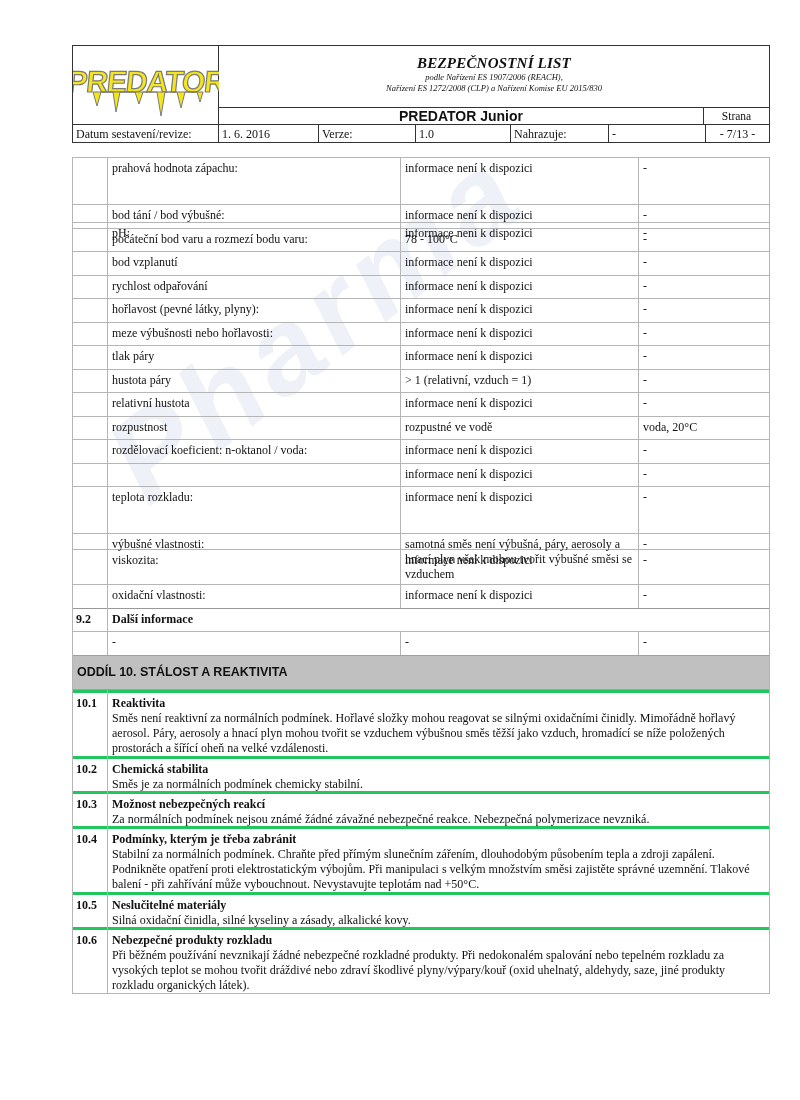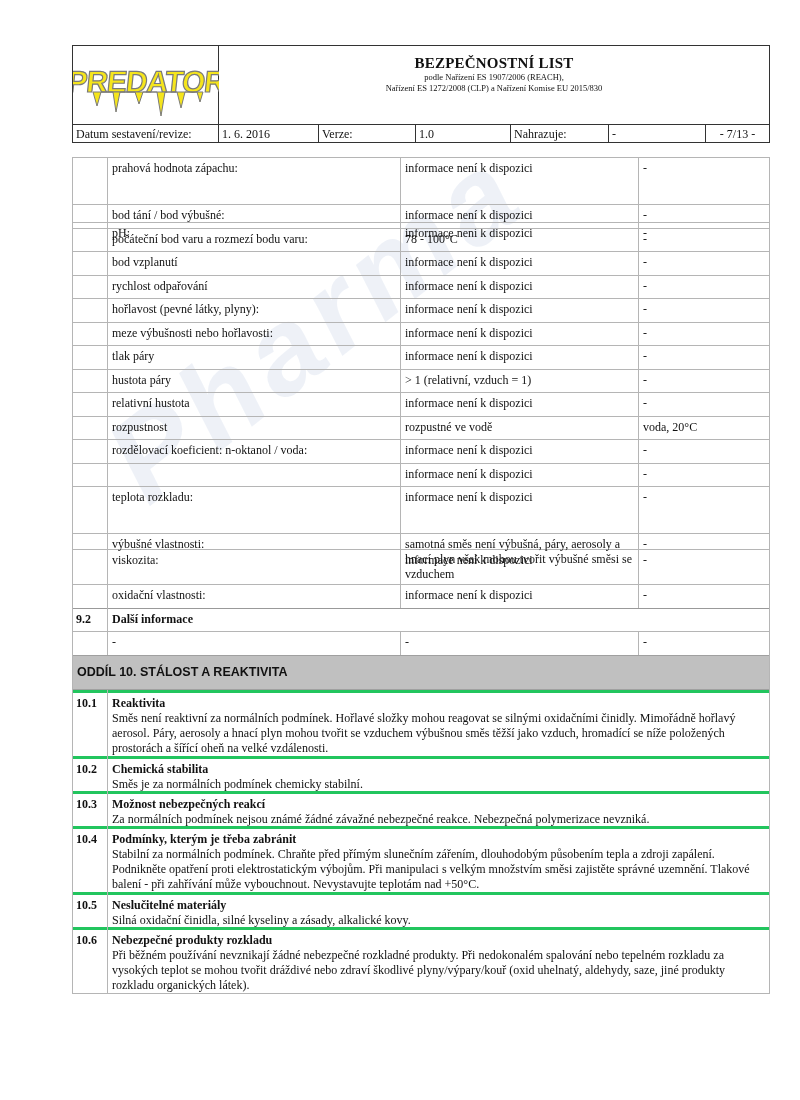--- a/index.html
+++ b/index.html
@@ -3,21 +3,21 @@
 <meta charset="utf-8">
 <style>
   html, body { margin:0; padding:0; background:#ffffff; }
   body { width:800px; height:1100px; position:relative; overflow:hidden;
          font-family:"Liberation Serif", serif; color:#111; }
   .abs { position:absolute; }
 
   
   .hdr { position:absolute; left:72px; top:45px; width:698px; height:98px; border:1px solid #333; box-sizing:border-box; }
   .hdr .logo-cell { position:absolute; left:0; top:0; width:146px; height:78px; border-right:1px solid #333; box-sizing:border-box; }
-  .hdr .title-cell { position:absolute; left:146px; top:0; right:0; height:61px; text-align:center; }
+  .hdr .title-cell { position:absolute; left:146px; top:0; right:0; height:61px; text-align:center;font-style:italic; }
   .hdr .doc-title { font-weight:bold; font-size:15px; margin-top:9px; letter-spacing:0.2px; }
   .hdr .doc-sub { font-size:8.5px; line-height:11px; }
   .hdr .prod-row { position:absolute; left:146px; top:61px; right:0; height:17px; border-top:1px solid #333; box-sizing:border-box; }
   .hdr .prod-name { position:absolute; left:0; right:65px; top:0; height:16px; text-align:center; font-family:"Liberation Sans", sans-serif; font-weight:bold; font-size:14px; line-height:16px; border-right:1px solid #333; }
   .hdr .strana { position:absolute; right:0; width:65px; top:0; height:16px; text-align:center; font-size:11.5px; line-height:17px; }
   .hdr .meta-row { position:absolute; left:0; top:78px; right:0; height:19px; border-top:1px solid #333; box-sizing:border-box; font-size:12px; }
   .meta-cell { position:absolute; top:0; height:18px; line-height:18px; padding-left:3px; box-sizing:border-box; border-right:1px solid #333; white-space:nowrap; }
   .meta-cell.last { border-right:none; text-align:center; padding-left:0; }
 
   
@@ -51,20 +51,24 @@
     <svg width="146" height="78" viewBox="0 0 146 78">
       <text x="73" y="46" text-anchor="middle" font-family="Liberation Sans, sans-serif" font-weight="bold" font-size="30" fill="#f5e51c" stroke="#7a7a7a" stroke-width="1.2" transform="skewX(-6) translate(4,0)" letter-spacing="-1">PREDATOR</text>
       <polygon points="20,46 24,60 28,46 40,46 43,66 47,46 62,46 66,58 70,46 84,46 88,70 92,46 104,46 108,62 112,46 124,46 127,56 130,46" fill="#f5e51c" stroke="#7a7a7a" stroke-width="1"></polygon>
     </svg>
   </div>
   <div class="title-cell">
     <div class="doc-title">BEZPEČNOSTNÍ LIST</div>
     <div class="doc-sub">podle Nařízení ES 1907/2006 (REACH),</div>
     <div class="doc-sub">Nařízení ES 1272/2008 (CLP) a Nařízení Komise EU 2015/830</div>
   </div>
+  <div class="prod-row">
+    <div class="prod-name">PREDATOR Junior</div>
+    <div class="strana">Strana</div>
+  </div>
   <div class="meta-row">
     <div class="meta-cell" style="left:0;width:146px;">Datum sestavení/revize:</div>
     <div class="meta-cell" style="left:146px;width:100px;">1. 6. 2016</div>
     <div class="meta-cell" style="left:246px;width:97px;">Verze:</div>
     <div class="meta-cell" style="left:343px;width:95px;">1.0</div>
     <div class="meta-cell" style="left:438px;width:98px;">Nahrazuje:</div>
     <div class="meta-cell" style="left:536px;width:97px;">-</div>
     <div class="meta-cell last" style="left:633px;width:63px;">- 7/13 -</div>
   </div>
 </div>

